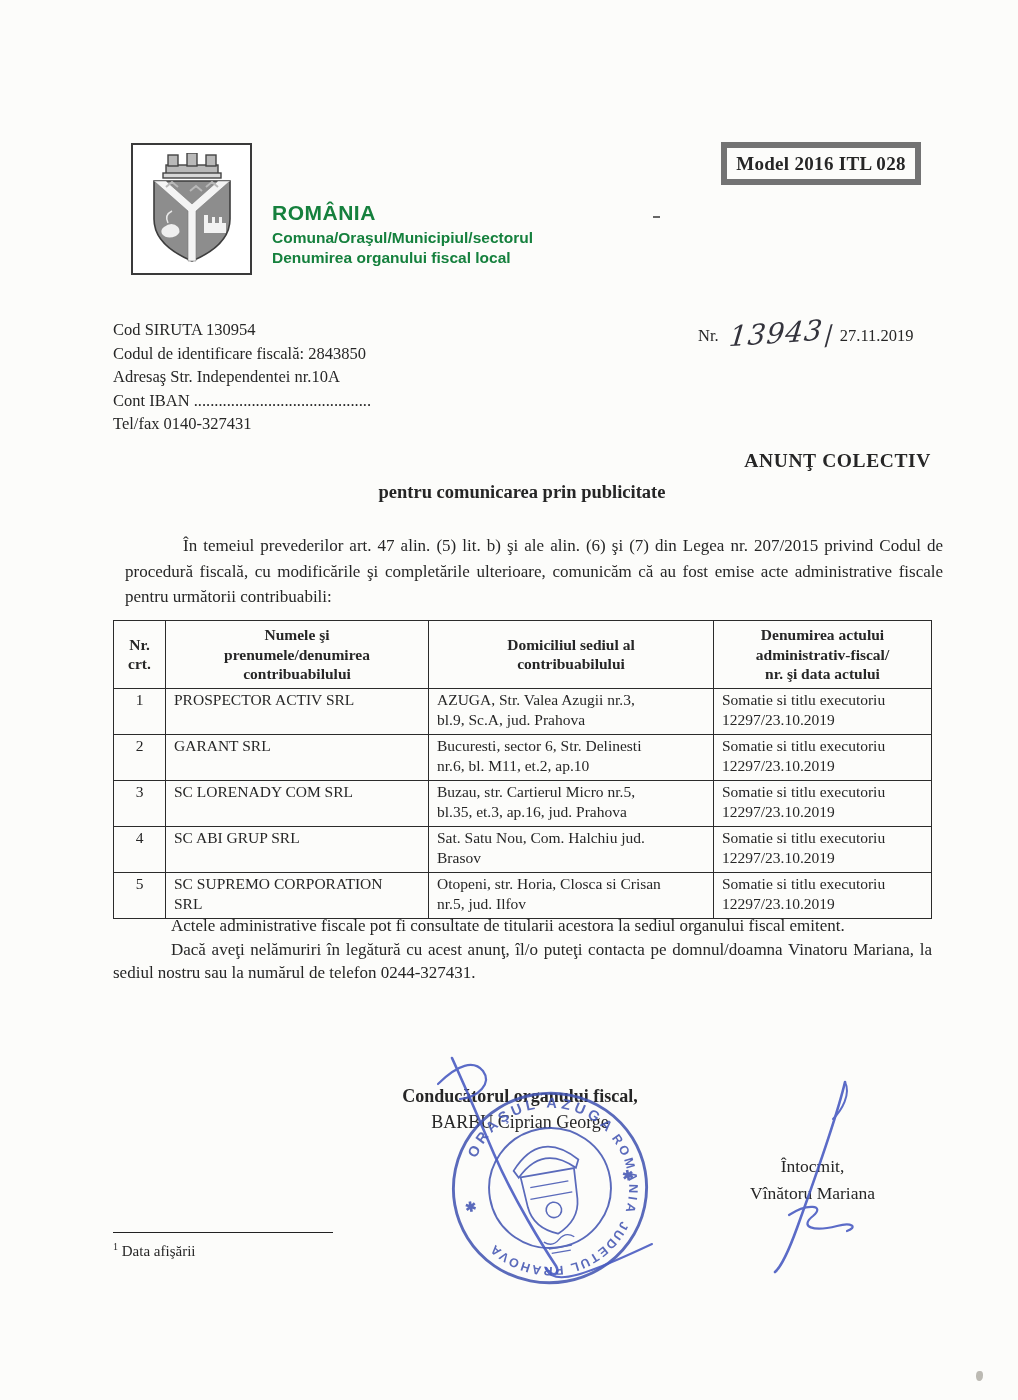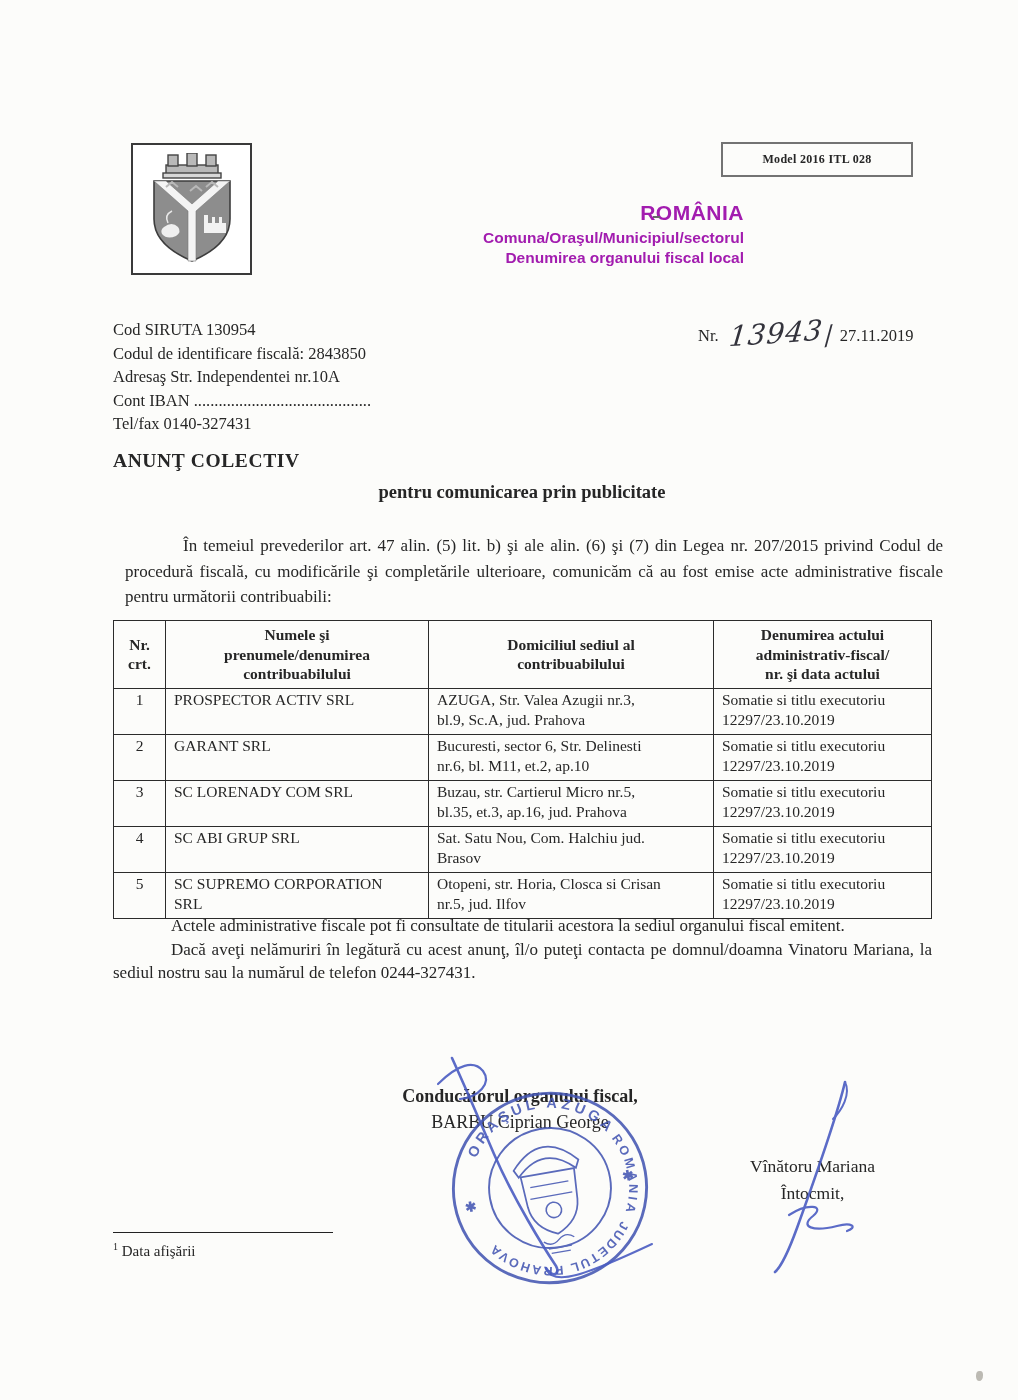--- a/index.html
+++ b/index.html
@@ -5,37 +5,37 @@
   html,body{margin:0;padding:0;background:#e8e8e6;}
   .page{
     position:relative;width:1018px;height:1400px;margin:0 auto;
     background:#fcfcfa;overflow:hidden;
     font-family:"Liberation Serif", serif;color:#262626;
   }
   
   .stema-box{position:absolute;left:131px;top:143px;width:117px;height:128px;
     border:2px solid #3a3a3a;display:flex;align-items:center;justify-content:center;background:#fff;}
   .model-box{position:absolute;left:721px;top:142px;width:188px;height:31px;
-    border:2px solid #737373;display:flex;align-items:center;justify-content:center;
-    font-weight:bold;font-size:12px;letter-spacing:.3px;}
-  .header-center{position:absolute;left:264px;top:201px;width:480px;text-align:right;
-    font-family:"Liberation Sans", sans-serif;font-weight:bold;color:#a21caf;}
+    border:6px solid #737373;display:flex;align-items:center;justify-content:center;
+    font-weight:bold;font-size:19px;letter-spacing:.3px;}
+  .header-center{position:absolute;left:272px;top:201px;width:480px;text-align:left;
+    font-family:"Liberation Sans", sans-serif;font-weight:bold;color:#15803d;}
   .country{font-size:21px;letter-spacing:.5px;margin-bottom:3px;}
   .hline{font-size:15.5px;line-height:20px;}
   .tiny-dash{position:absolute;left:653px;top:216px;width:7px;height:2px;background:#666;}
   
   .ident-block{position:absolute;left:113px;top:318px;font-size:16.5px;line-height:23.5px;}
   .nr-line{position:absolute;left:698px;top:320px;font-size:16.5px;white-space:nowrap;}
   .handwritten{display:inline-block;font-family:"DejaVu Serif", serif;font-style:italic;
     font-size:28px;line-height:20px;color:#33333c;transform:rotate(-4deg) skewX(-10deg);
     margin:0 1px 0 6px;letter-spacing:1px;vertical-align:-2px;}
   .hand-slash{display:inline-block;font-family:"DejaVu Serif", serif;font-style:italic;
     font-size:26px;color:#33333c;transform:rotate(-12deg);margin:0 3px 0 -4px;vertical-align:-3px;}
   
-  .doc-title{position:absolute;left:113px;top:450px;width:818px;text-align:left;
+  .doc-title{position:absolute;left:113px;top:450px;width:818px;text-align:right;
     font-weight:bold;font-size:19.5px;letter-spacing:.6px;}
   .doc-subtitle{position:absolute;left:113px;top:482px;width:818px;text-align:center;
     font-weight:bold;font-size:18.5px;}
   
   .intro{position:absolute;left:125px;top:533px;width:818px;font-size:17px;line-height:25.5px;
     text-align:justify;text-indent:58px;}
   
   .doc-table{position:absolute;left:113px;top:620px;width:818px;border-collapse:collapse;
     font-size:15.5px;table-layout:fixed;}
   .doc-table th,.doc-table td{border:1.8px solid #2b2b2b;white-space:pre-line;}
@@ -195,22 +195,22 @@
     <p>Actele administrative fiscale pot fi consultate de titularii acestora la sediul organului fiscal emitent.</p>
     <p>Dacă aveţi nelămuriri în legătură cu acest anunţ, îl/o puteţi contacta pe domnul/doamna Vinatoru Mariana, la sediul nostru sau la numărul de telefon 0244-327431.</p>
   </div>
 
   <div class="conducator">
     <div class="cond-label">Conducătorul organului fiscal,</div>
     <div class="cond-name">BARBU Ciprian George</div>
   </div>
 
   <div class="intocmit">
+    <div>Întocmit,</div>
     <div>Vînătoru Mariana</div>
-    <div>Întocmit,</div>
   </div>
 
   <svg class="stamp" viewBox="0 0 240 240">
     <defs>
       <path id="arcTop" d="M 42 96 A 81 81 0 0 1 198 96" fill="none"></path>
       <path id="arcRight" d="M 190 78 A 81 81 0 0 1 190 162" fill="none"></path>
       <path id="arcBottom" d="M 187 166 A 81 81 0 0 1 53 166" fill="none"></path>
     </defs>
     <g stroke="#4456b2" fill="none" opacity="0.88">
       <ellipse cx="120" cy="120" rx="100" ry="98" stroke-width="3"></ellipse>

